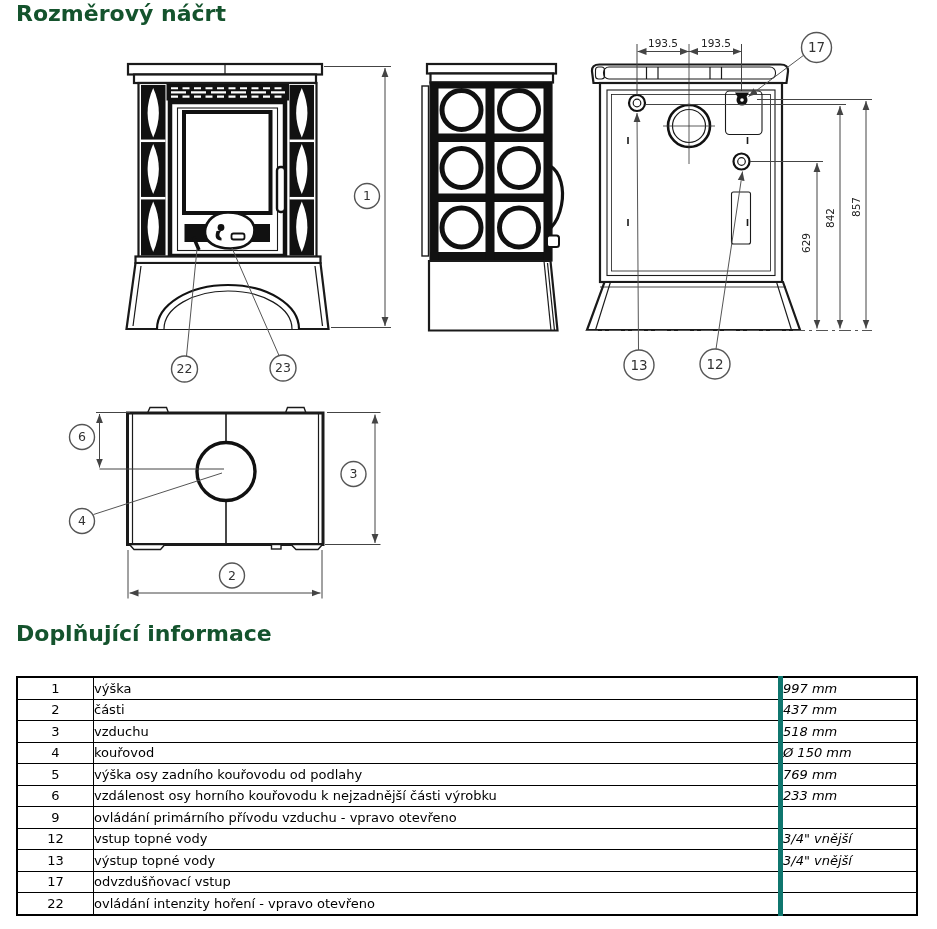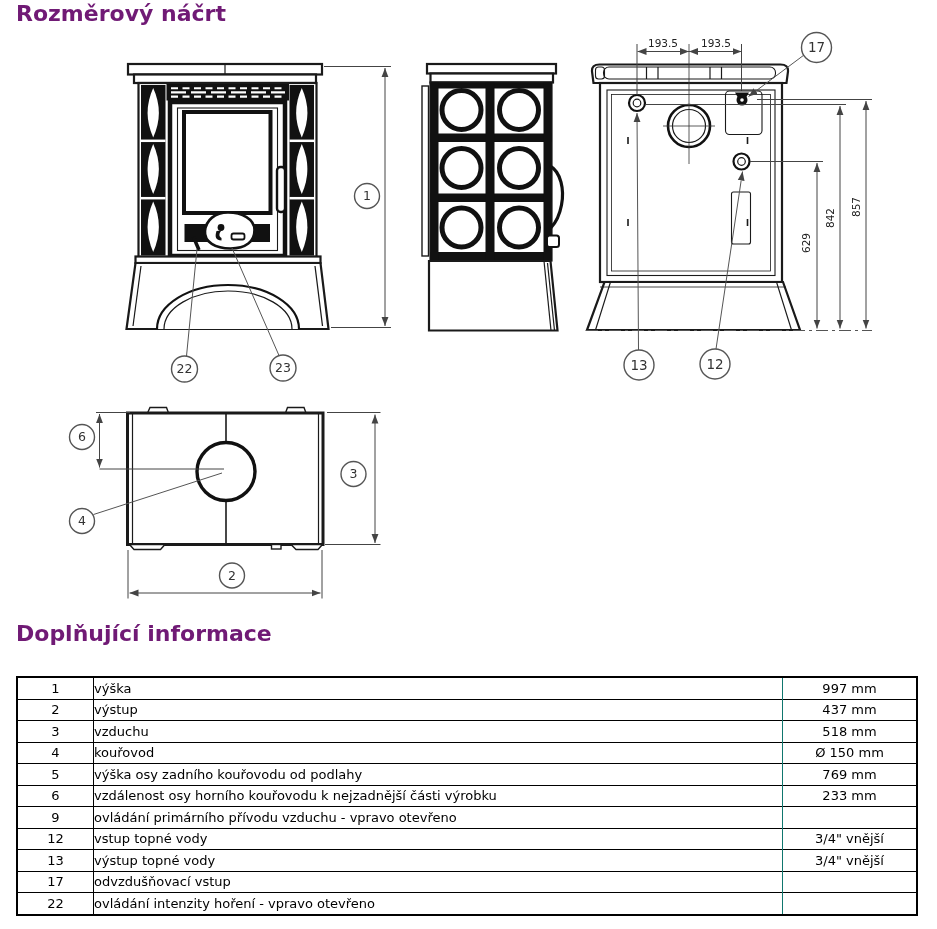--- a/index.html
+++ b/index.html
@@ -3,21 +3,21 @@
 <meta charset="utf-8">
 <style>
   html,body{margin:0;padding:0;}
   body{
     width:937px;height:929px;position:relative;background:#fff;
     font-family:"DejaVu Sans","Liberation Sans",sans-serif;color:#000;
     overflow:hidden;
   }
   h1.sec-title{
     position:absolute;left:16px;margin:0;font-size:22px;font-weight:bold;
-    line-height:27px;color:#701a75;letter-spacing:0;
+    line-height:27px;color:#14532d;letter-spacing:0;
   }
   #title-sketch{top:0px;}
   #title-info{top:620px;}
   #drawing-svg{position:absolute;left:0;top:0;}
 
   
   .ln08{stroke:#1a1a1a;stroke-width:.8;fill:none}
   .ln1{stroke:#1a1a1a;stroke-width:1.2;fill:none}
   .ln1n{stroke:#1a1a1a;stroke-width:1.1;fill:none}
   .ln1f{stroke:#1a1a1a;stroke-width:1.4;fill:#fff}
@@ -43,21 +43,21 @@
   
   .table-wrap{position:absolute;left:16px;top:676px;width:902px;}
   table.info{
     width:100%;border-collapse:collapse;border:2px solid #000;
     font-size:13px;table-layout:fixed;
   }
   table.info td{height:20.5px;padding:0 0 0 0;border-top:1.5px solid #000;overflow:hidden;white-space:nowrap;}
   table.info tr:first-child td{border-top:none;}
   td.c-num{width:75px;text-align:center;border-right:1.6px solid #000;}
   td.c-label{padding-left:6px;margin-left:48px;}
-  td.c-value{width:133px;text-align:center;padding-right:5px;border-left:1px solid #0f766e;}
+  td.c-value{width:133px;text-align:left;padding-right:5px;border-left:5px solid #0f766e;font-style:italic;}
 </style>
 </head>
 <body>
 
 <h1 class="sec-title" id="title-sketch">Rozměrový náčrt</h1>
 
 <svg id="drawing-svg" width="937" height="640" viewBox="0 0 937 640">
   <defs>
     <marker id="arr" viewBox="0 0 10 10" refX="10" refY="5" markerWidth="9" markerHeight="9" orient="auto-start-reverse">
       <path d="M0,1.2 L10,5 L0,8.8 Z" fill="#444"></path>
@@ -285,21 +285,21 @@
 <div class="table-wrap">
   <table class="info">
     <tbody>
         <tr>
       <td class="c-num">1</td>
       <td class="c-label">výška</td>
       <td class="c-value">997 mm</td>
     </tr>
     <tr>
       <td class="c-num">2</td>
-      <td class="c-label">výstup</td>
+      <td class="c-label">části</td>
       <td class="c-value">437 mm</td>
     </tr>
     <tr>
       <td class="c-num">3</td>
       <td class="c-label">vzduchu</td>
       <td class="c-value">518 mm</td>
     </tr>
     <tr>
       <td class="c-num">4</td>
       <td class="c-label">kouřovod</td>

